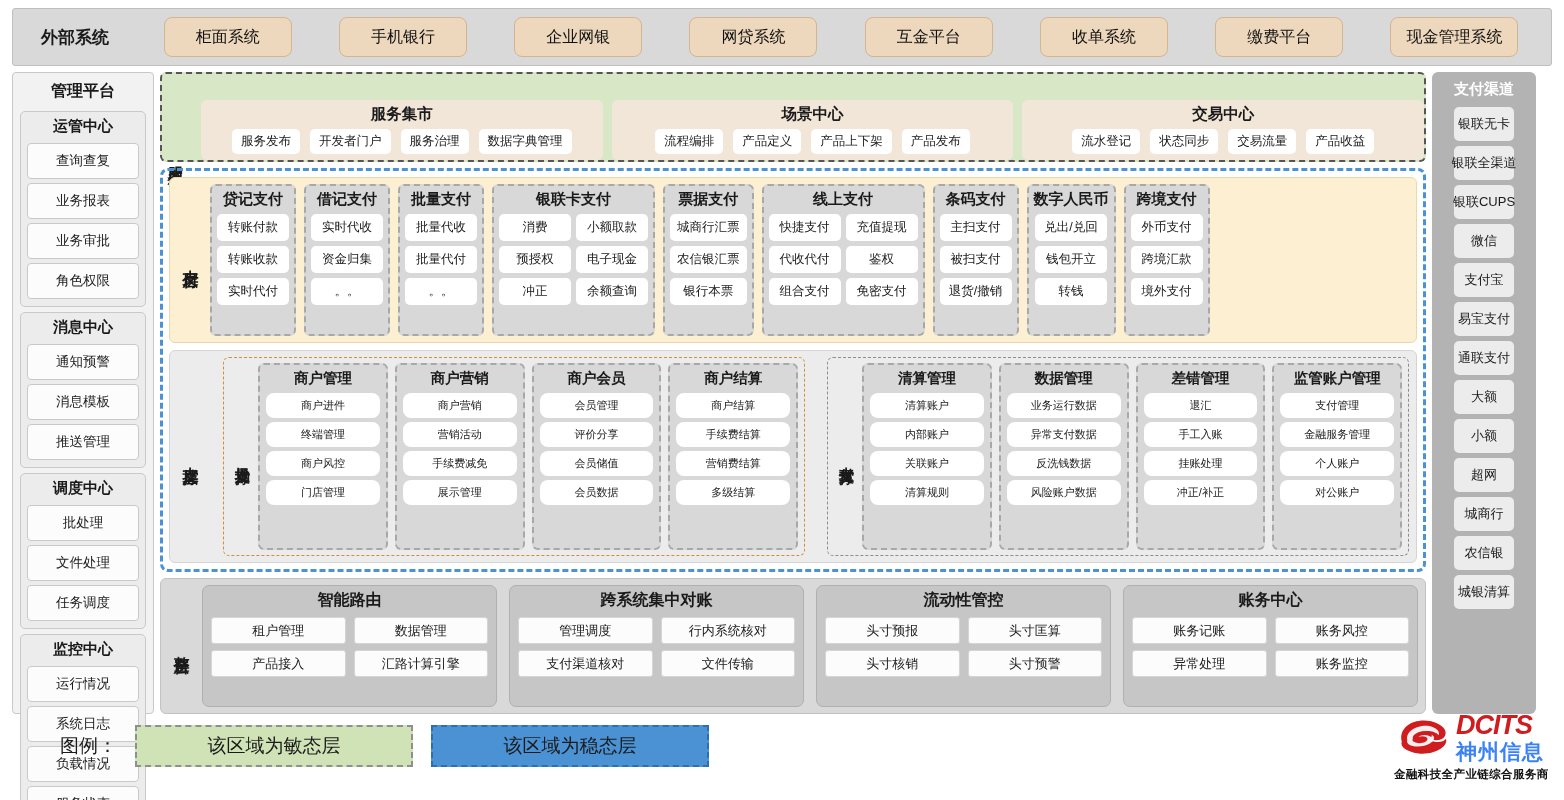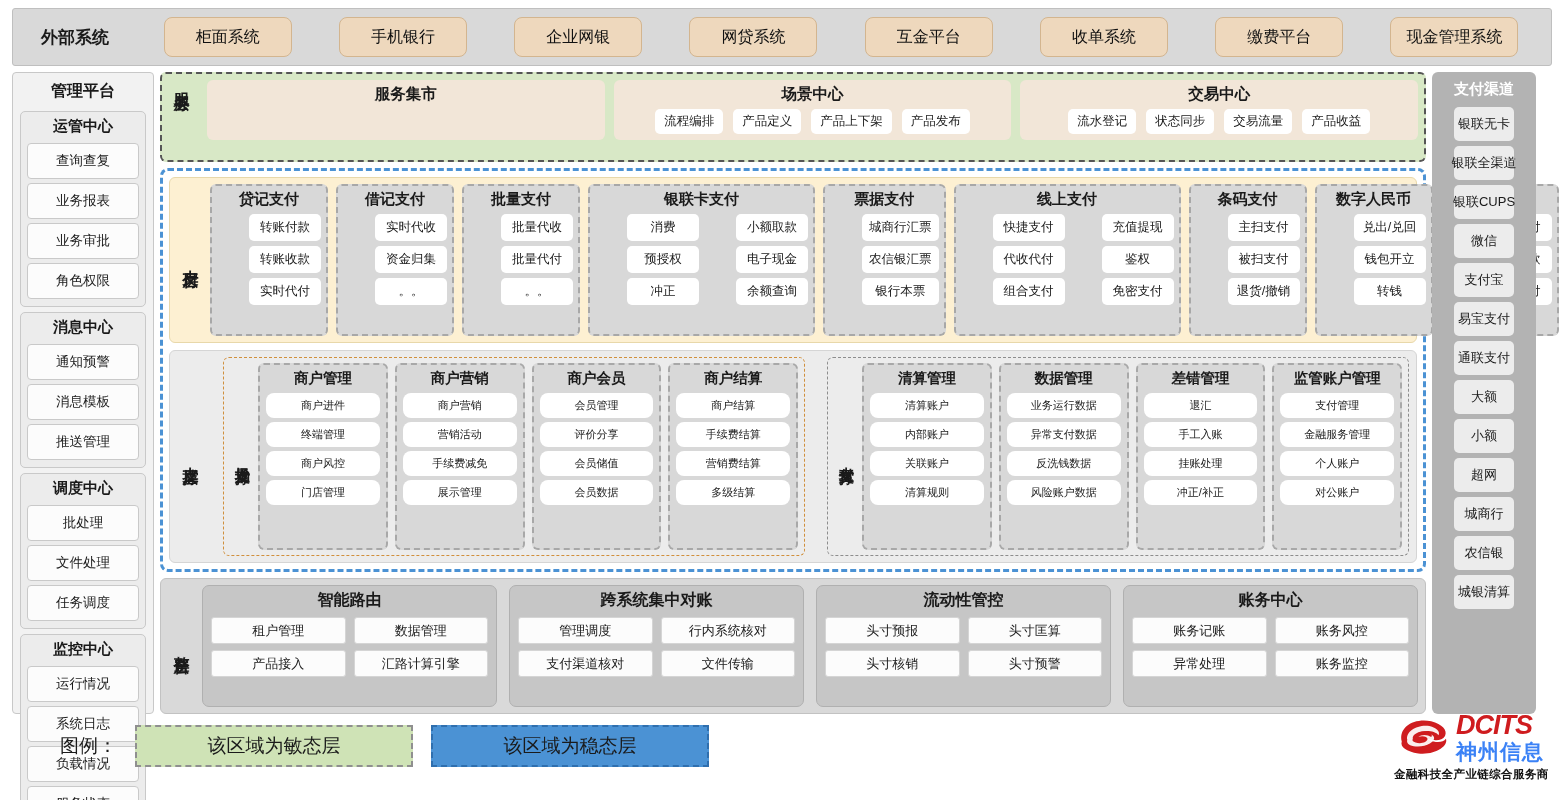--- a/index.html
+++ b/index.html
@@ -47,21 +47,21 @@
     font-size:13.5px; color:#1a1a1a;
   }
 
   
   .center{ position:absolute; left:148px; top:0; width:1266px; height:642px;
            display:flex; flex-direction:column; gap:6px; }
 
   
   .svc-layer{
     background:#d8e8c6; border:2px dashed #555; border-radius:6px;
-    height:90px; display:flex; align-items:flex-start; padding:6px; gap:13px;
+    height:90px; display:flex; align-items:flex-end; gap:13px;
   }
   .vlabel{
     writing-mode:vertical-rl; text-orientation:upright;
     font-size:16px; font-weight:bold; letter-spacing:2px;
     display:flex; align-items:center; justify-content:center;
     width:26px; flex:0 0 26px;
   }
   .svc-box{
     flex:1; background:#f2e6d8; border-radius:6px; padding:4px 8px 6px;
     display:flex; flex-direction:column; align-items:center;
@@ -87,21 +87,21 @@
   .pay-groups{ flex:1; display:flex; gap:8px; }
   .pgroup{
     background:#d8d8d8; border:2px dashed #a8a8a8; border-radius:6px;
     padding:3px 5px 5px; display:flex; flex-direction:column; align-items:center; gap:3px;
   }
   .pgroup-title{ font-size:15px; font-weight:bold; padding:1px 0 2px; white-space:nowrap;}
   .pgroup-body{ display:flex; gap:5px; }
   .pcol{ display:flex; flex-direction:column; gap:5px; }
   .pchip{
     background:#ffffff; border-radius:5px; height:27px; min-width:72px; padding:0 7px;
-    display:flex; align-items:center; justify-content:center; font-size:12.5px; white-space:nowrap;margin-left:32px;
+    display:flex; align-items:center; justify-content:center; font-size:12.5px; white-space:nowrap;
   }
 
   
   .sup-layer{
     background:#ececec; border:1px solid #d5d5d5; border-radius:6px;
     flex:1; display:flex; padding:6px 7px; gap:6px;
   }
   .sup-halves{ flex:1; display:flex; gap:8px;}
   .sup-half{
     flex:1; border:1px dashed #d08f3c; border-radius:6px; padding:5px 6px;
@@ -222,20 +222,26 @@
         </div>
     </div>
 
     <div class="center">
 
       <div class="svc-layer">
         <div class="vlabel">服务层</div>
         <div id="svc-boxes" style="flex:1;display:flex;gap:9px;">
             <div class="svc-box">
               <div class="svc-box-title">服务集市</div>
+              <div class="svc-row">
+                <div class="svc-chip">服务发布</div>
+                <div class="svc-chip">开发者门户</div>
+                <div class="svc-chip">服务治理</div>
+                <div class="svc-chip">数据字典管理</div>
+              </div>
             </div>
             <div class="svc-box">
               <div class="svc-box-title">场景中心</div>
               <div class="svc-row">
                 <div class="svc-chip">流程编排</div>
                 <div class="svc-chip">产品定义</div>
                 <div class="svc-chip">产品上下架</div>
                 <div class="svc-chip">产品发布</div>
               </div>
             </div>

